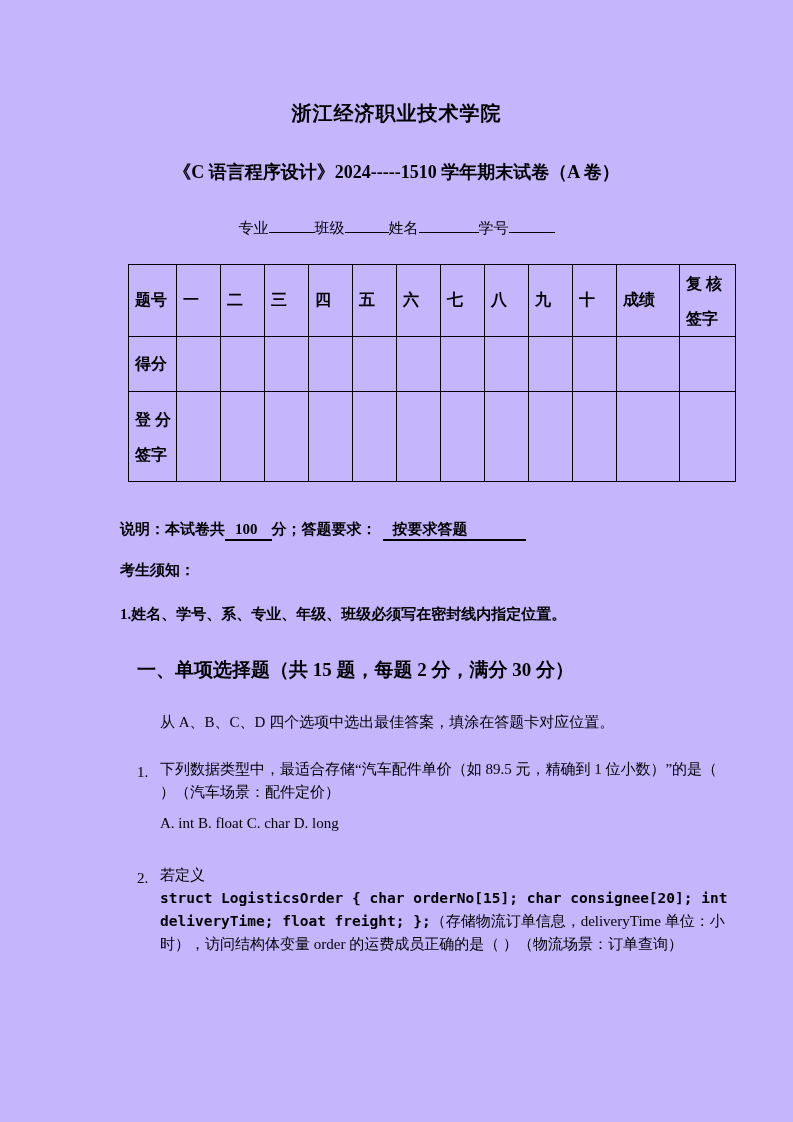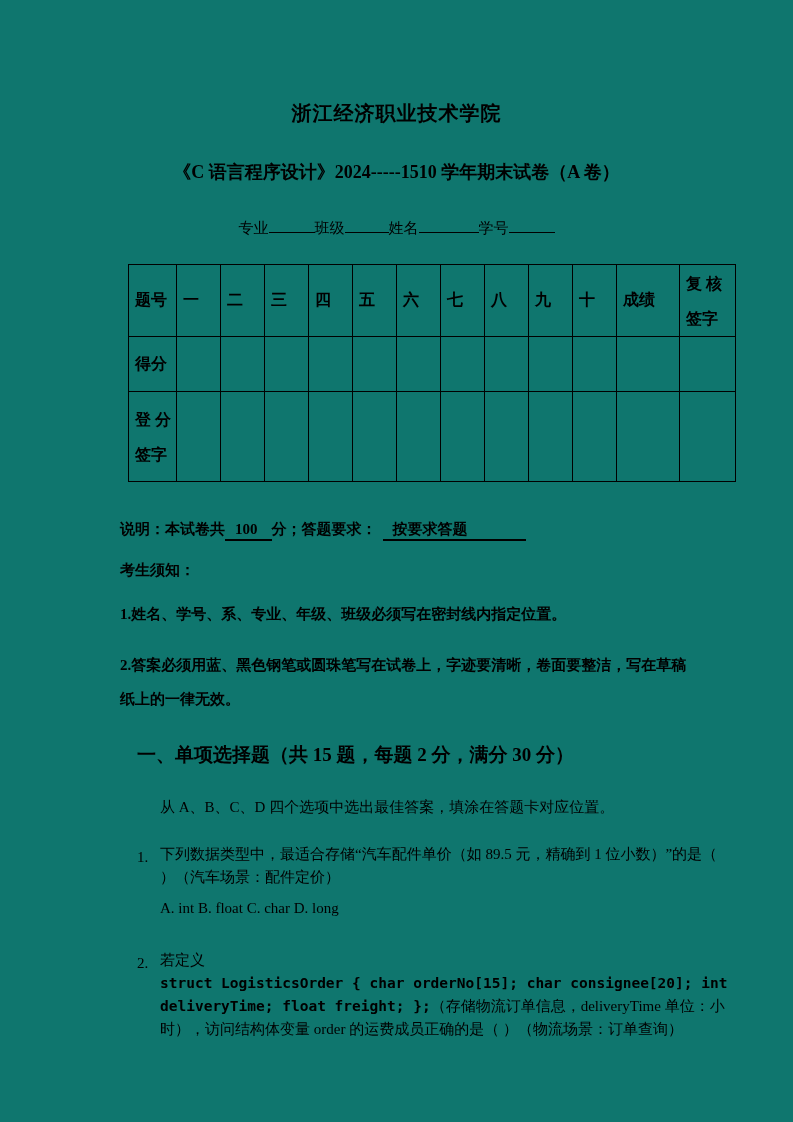--- a/index.html
+++ b/index.html
@@ -1,20 +1,20 @@
 <!DOCTYPE html>
 <html><head>
 <meta charset="utf-8">
 <style>
   * { margin:0; padding:0; box-sizing:border-box; }
   html,body { background:#ffffff; }
   .page {
     position:relative;
     width:793px; height:1122px;
-    background:#0f766e;
+    background:#c4b5fd;
     color:#000000;
     font-family:"Liberation Serif","DejaVu Sans",serif;
     overflow:hidden;
   }
   .title {
     padding-top:100px;
     text-align:center;
     font-size:20px;
     font-weight:bold;
     letter-spacing:1px;
@@ -184,21 +184,20 @@
         <td></td>
         <td></td>
       </tr>
     </tbody>
   </table>
 
   <p class="instruction-line"><span>说明：本试卷共</span><span class="u u-score">100</span><span>分；答题要求：</span><span class="u u-req">按要求答题</span></p>
 
   <p class="notice-title">考生须知：</p>
   <p class="notice">1.姓名、学号、系、专业、年级、班级必须写在密封线内指定位置。</p>
-  <p class="notice">2.答案必须用蓝、黑色钢笔或圆珠笔写在试卷上，字迹要清晰，卷面要整洁，写在草稿纸上的一律无效。</p>
 
   <h2 class="section-heading">一、单项选择题（共 15 题，每题 2 分，满分 30 分）</h2>
   <p class="section-intro">从 A、B、C、D 四个选项中选出最佳答案，填涂在答题卡对应位置。</p>
 
   <div class="question">
     <div class="q-row">
       <span class="q-num">1.</span>
       <div class="q-body">
         <p class="q-text">下列数据类型中，最适合存储“汽车配件单价（如 89.5 元，精确到 1 位小数）”的是（ ）（汽车场景：配件定价）</p>
         <p class="q-options">A. int B. float C. char D. long</p>

